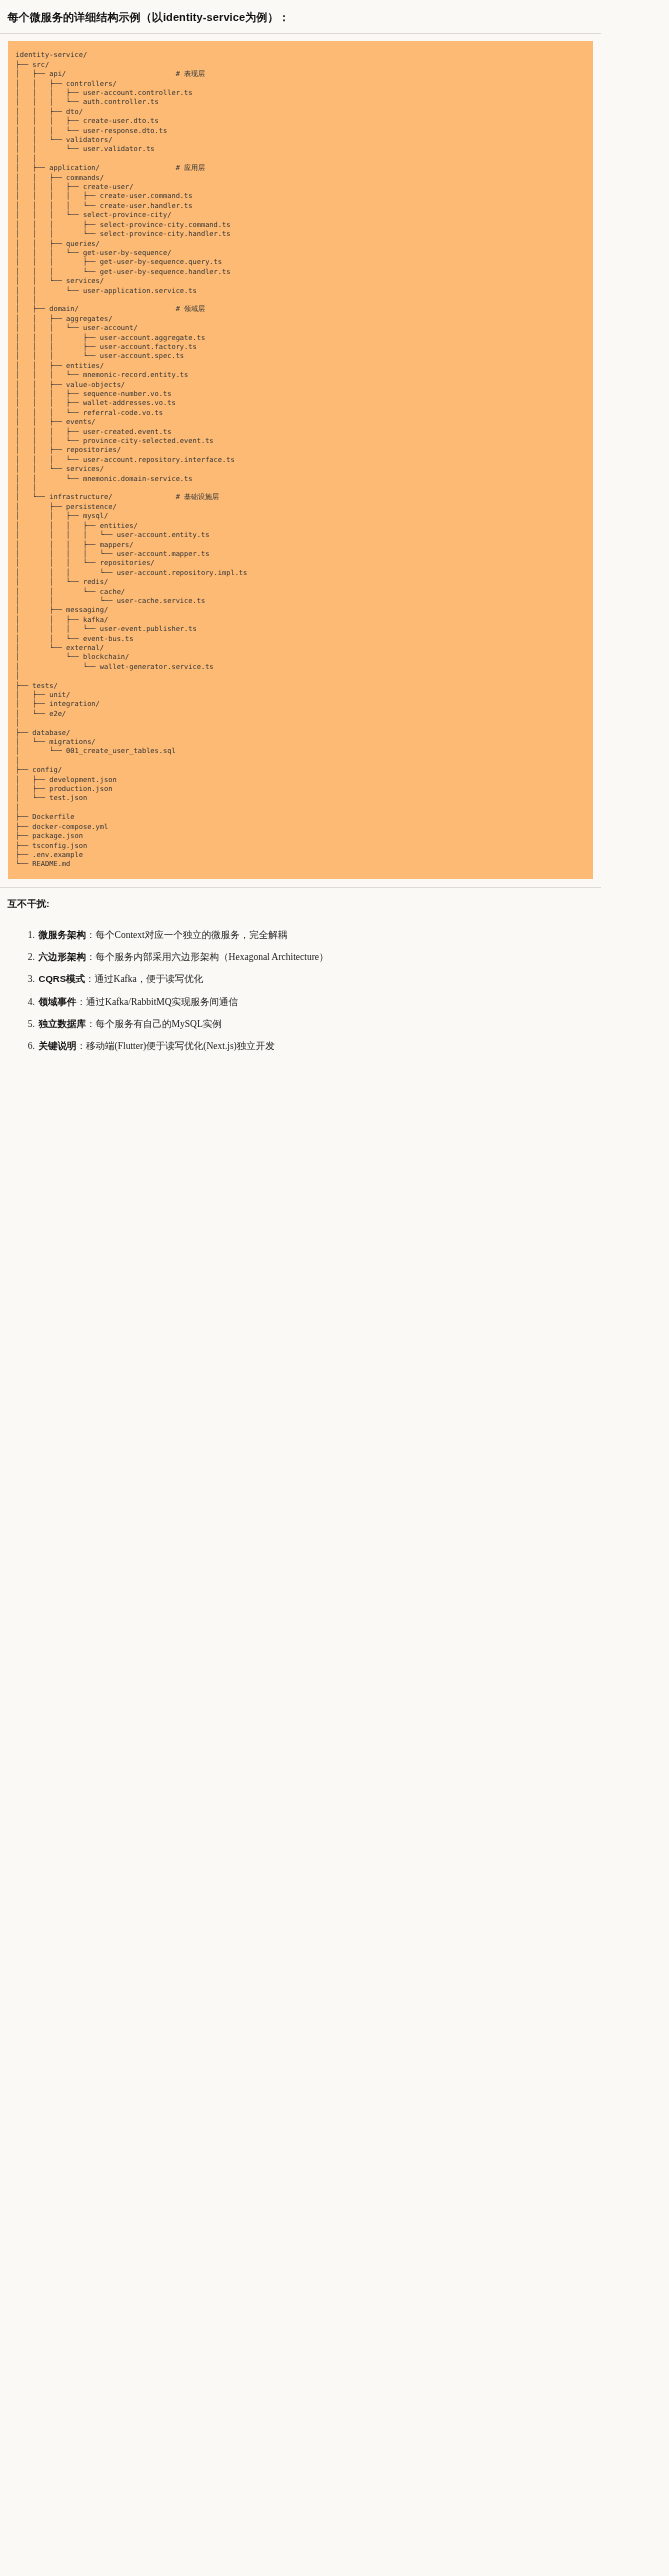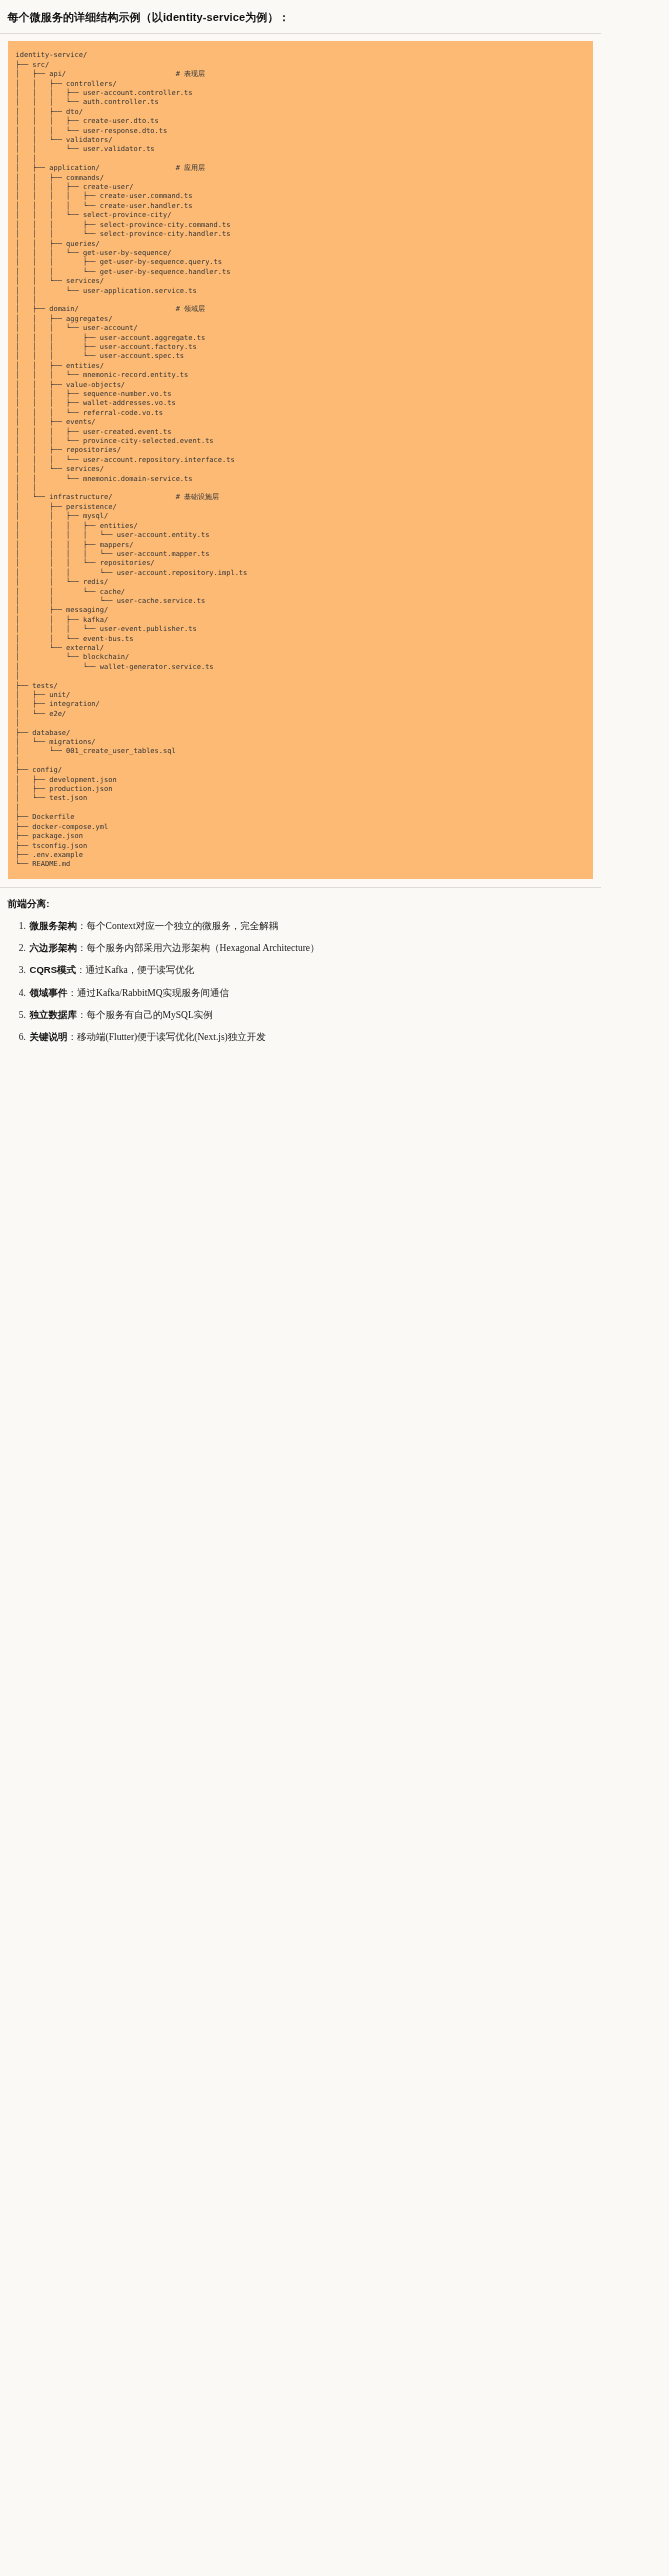--- a/index.html
+++ b/index.html
@@ -57,21 +57,21 @@
   }
   .keys-title {
     font-family: "Liberation Sans", sans-serif;
     font-weight: bold;
     font-size: 9.7px;
     color: #111111;
     margin: 0 0 6.3px 0;
     line-height: 1.5;
   }
   ol.keys {
-    margin: 7px;
+    margin: 16px;
     padding: 0 0 0 13.8px;
     list-style: decimal;
   }
   ol.keys > li {
     font-family: "Liberation Serif", serif;
     font-size: 9.5px;
     line-height: 1.5;
     color: #1a1a1a;
     margin: 0 0 8.1px 0;
     padding-left: 1.3px;
@@ -191,21 +191,21 @@
 ├── docker-compose.yml
 ├── package.json
 ├── tsconfig.json
 ├── .env.example
 └── README.md</pre>
   </div>
 
   <hr class="rule">
 
   <div class="keys-wrap">
-    <h2 class="keys-title">前端分离:</h2>
+    <h2 class="keys-title">互不干扰:</h2>
 
     <ol class="keys">
       <li>
         <span class="k-label">微服务架构</span><span class="k-sep">：</span><span class="k-text">每个Context对应一个独立的微服务，完全解耦</span>
       </li>
       <li>
         <span class="k-label">六边形架构</span><span class="k-sep">：</span><span class="k-text">每个服务内部采用六边形架构（Hexagonal Architecture）</span>
       </li>
       <li>
         <span class="k-label">CQRS模式</span><span class="k-sep">：</span><span class="k-text">通过Kafka，便于读写优化</span>

